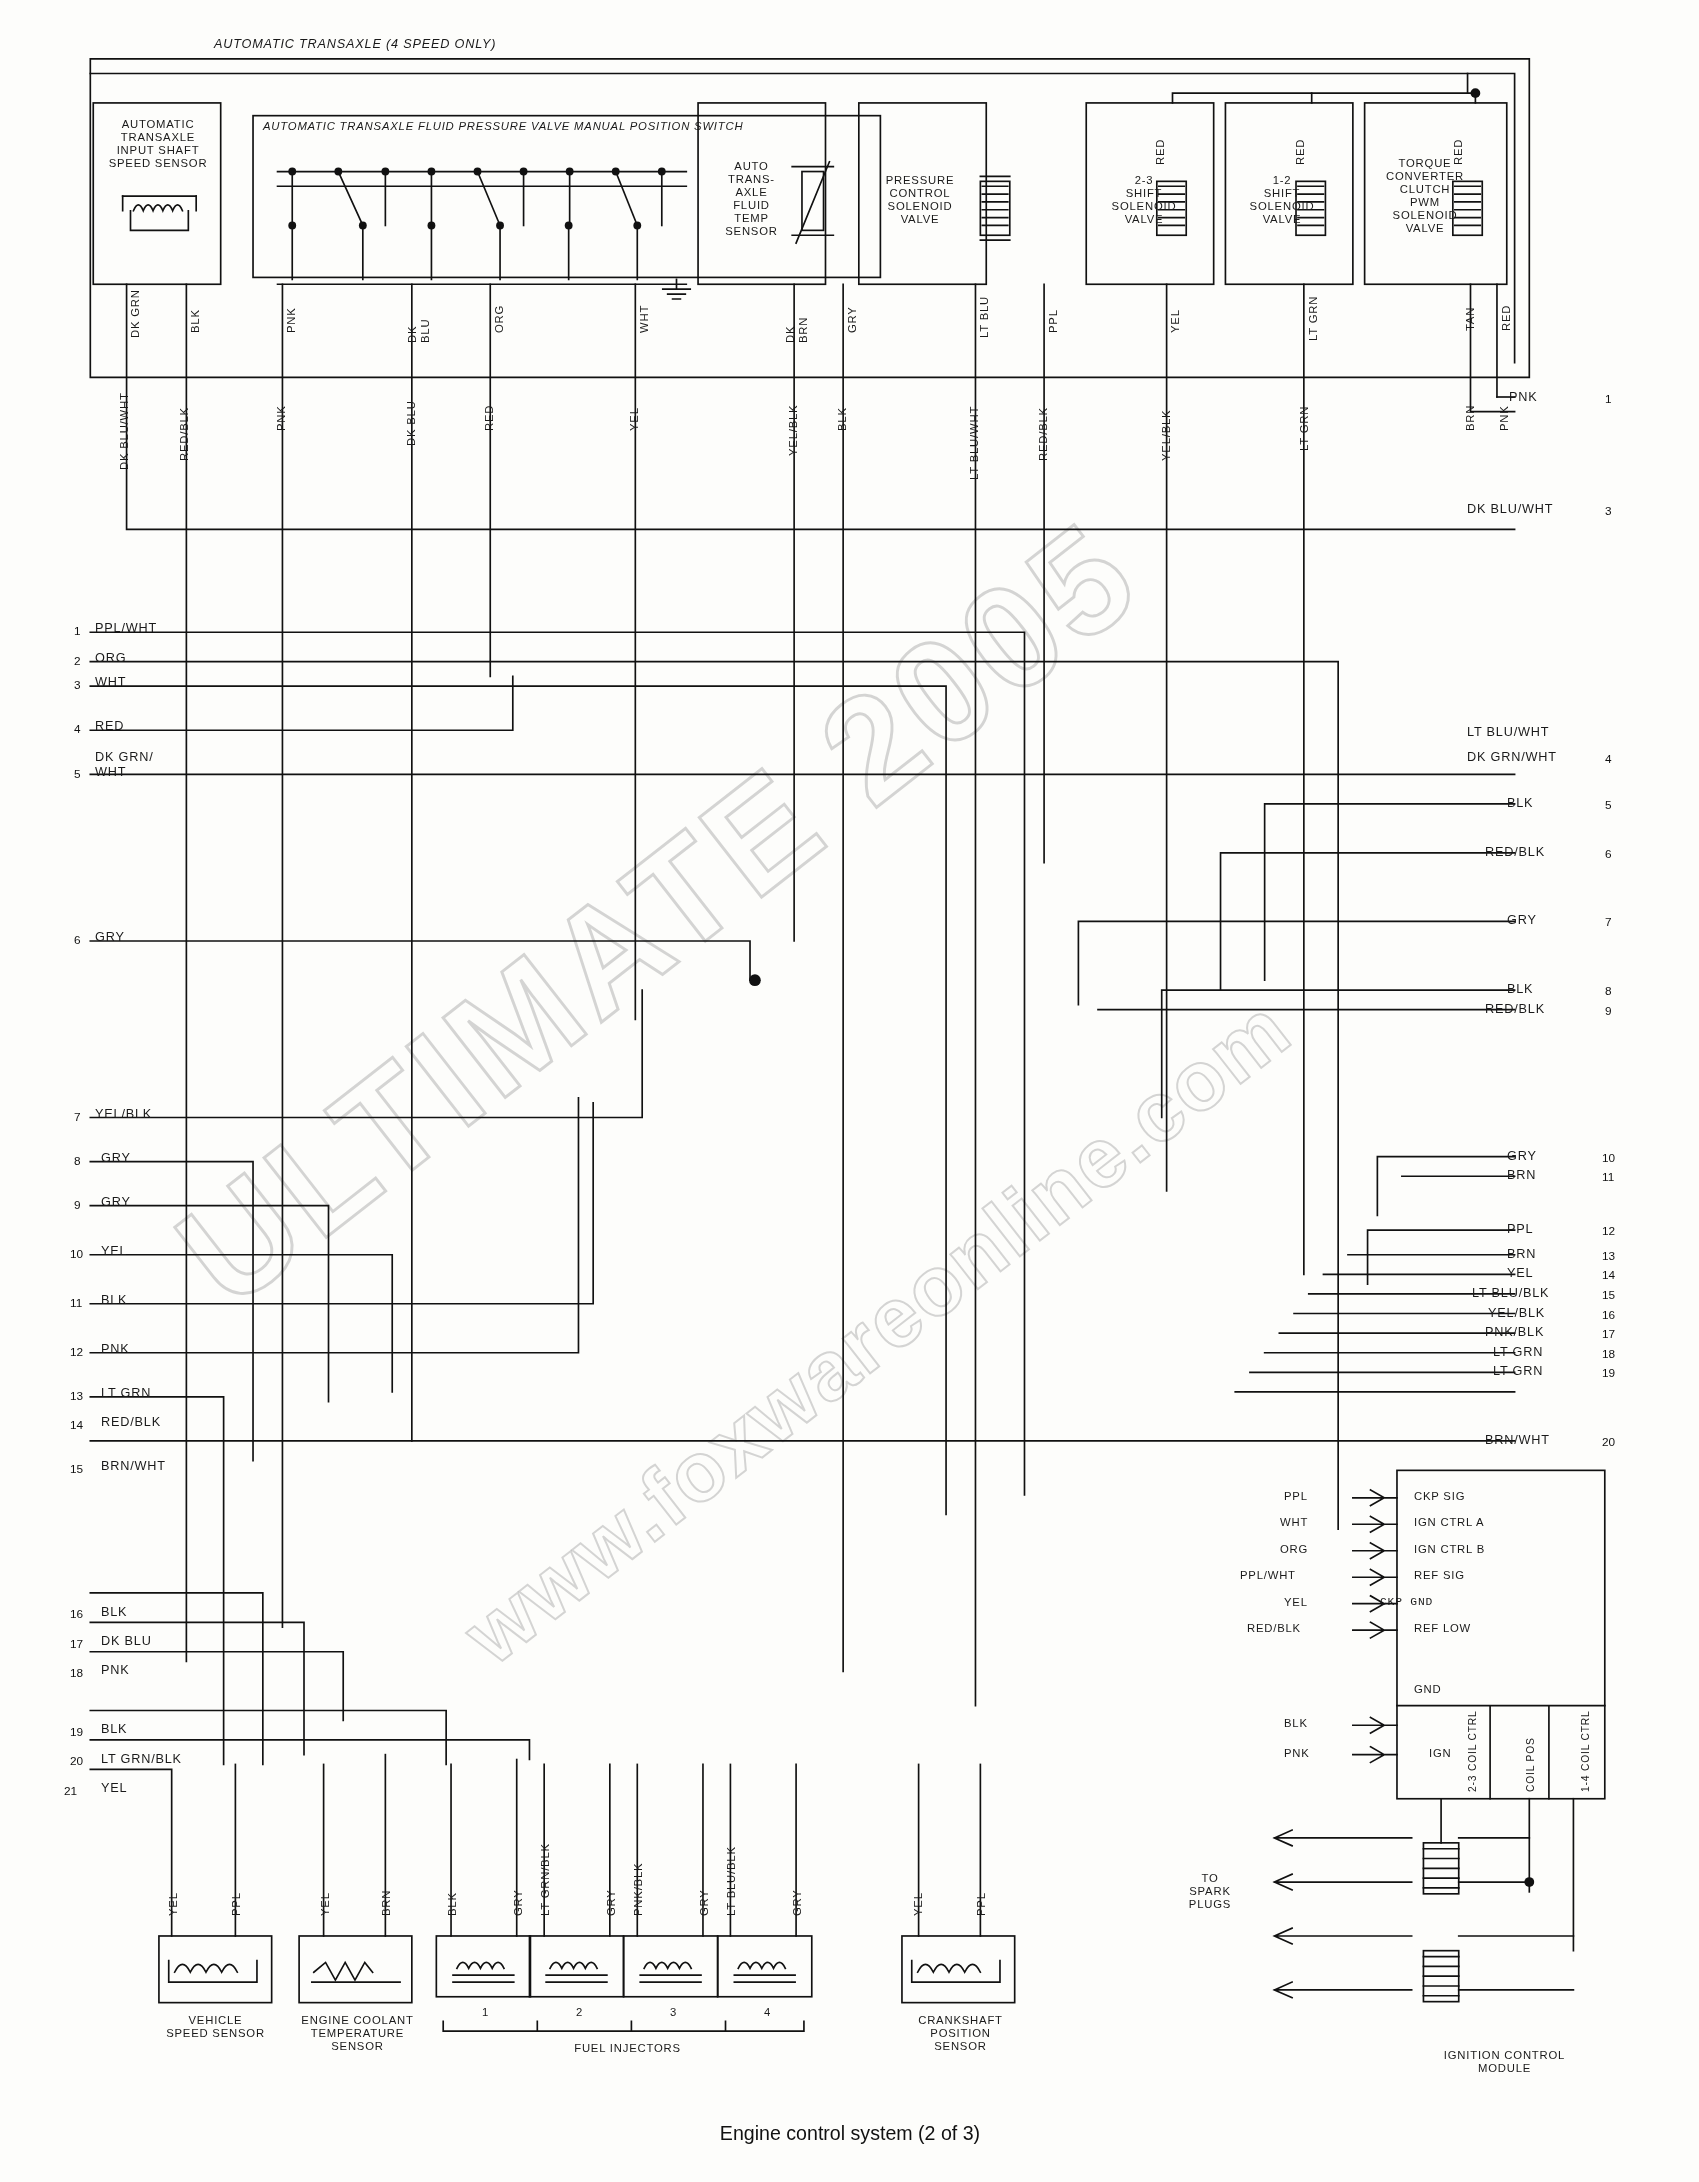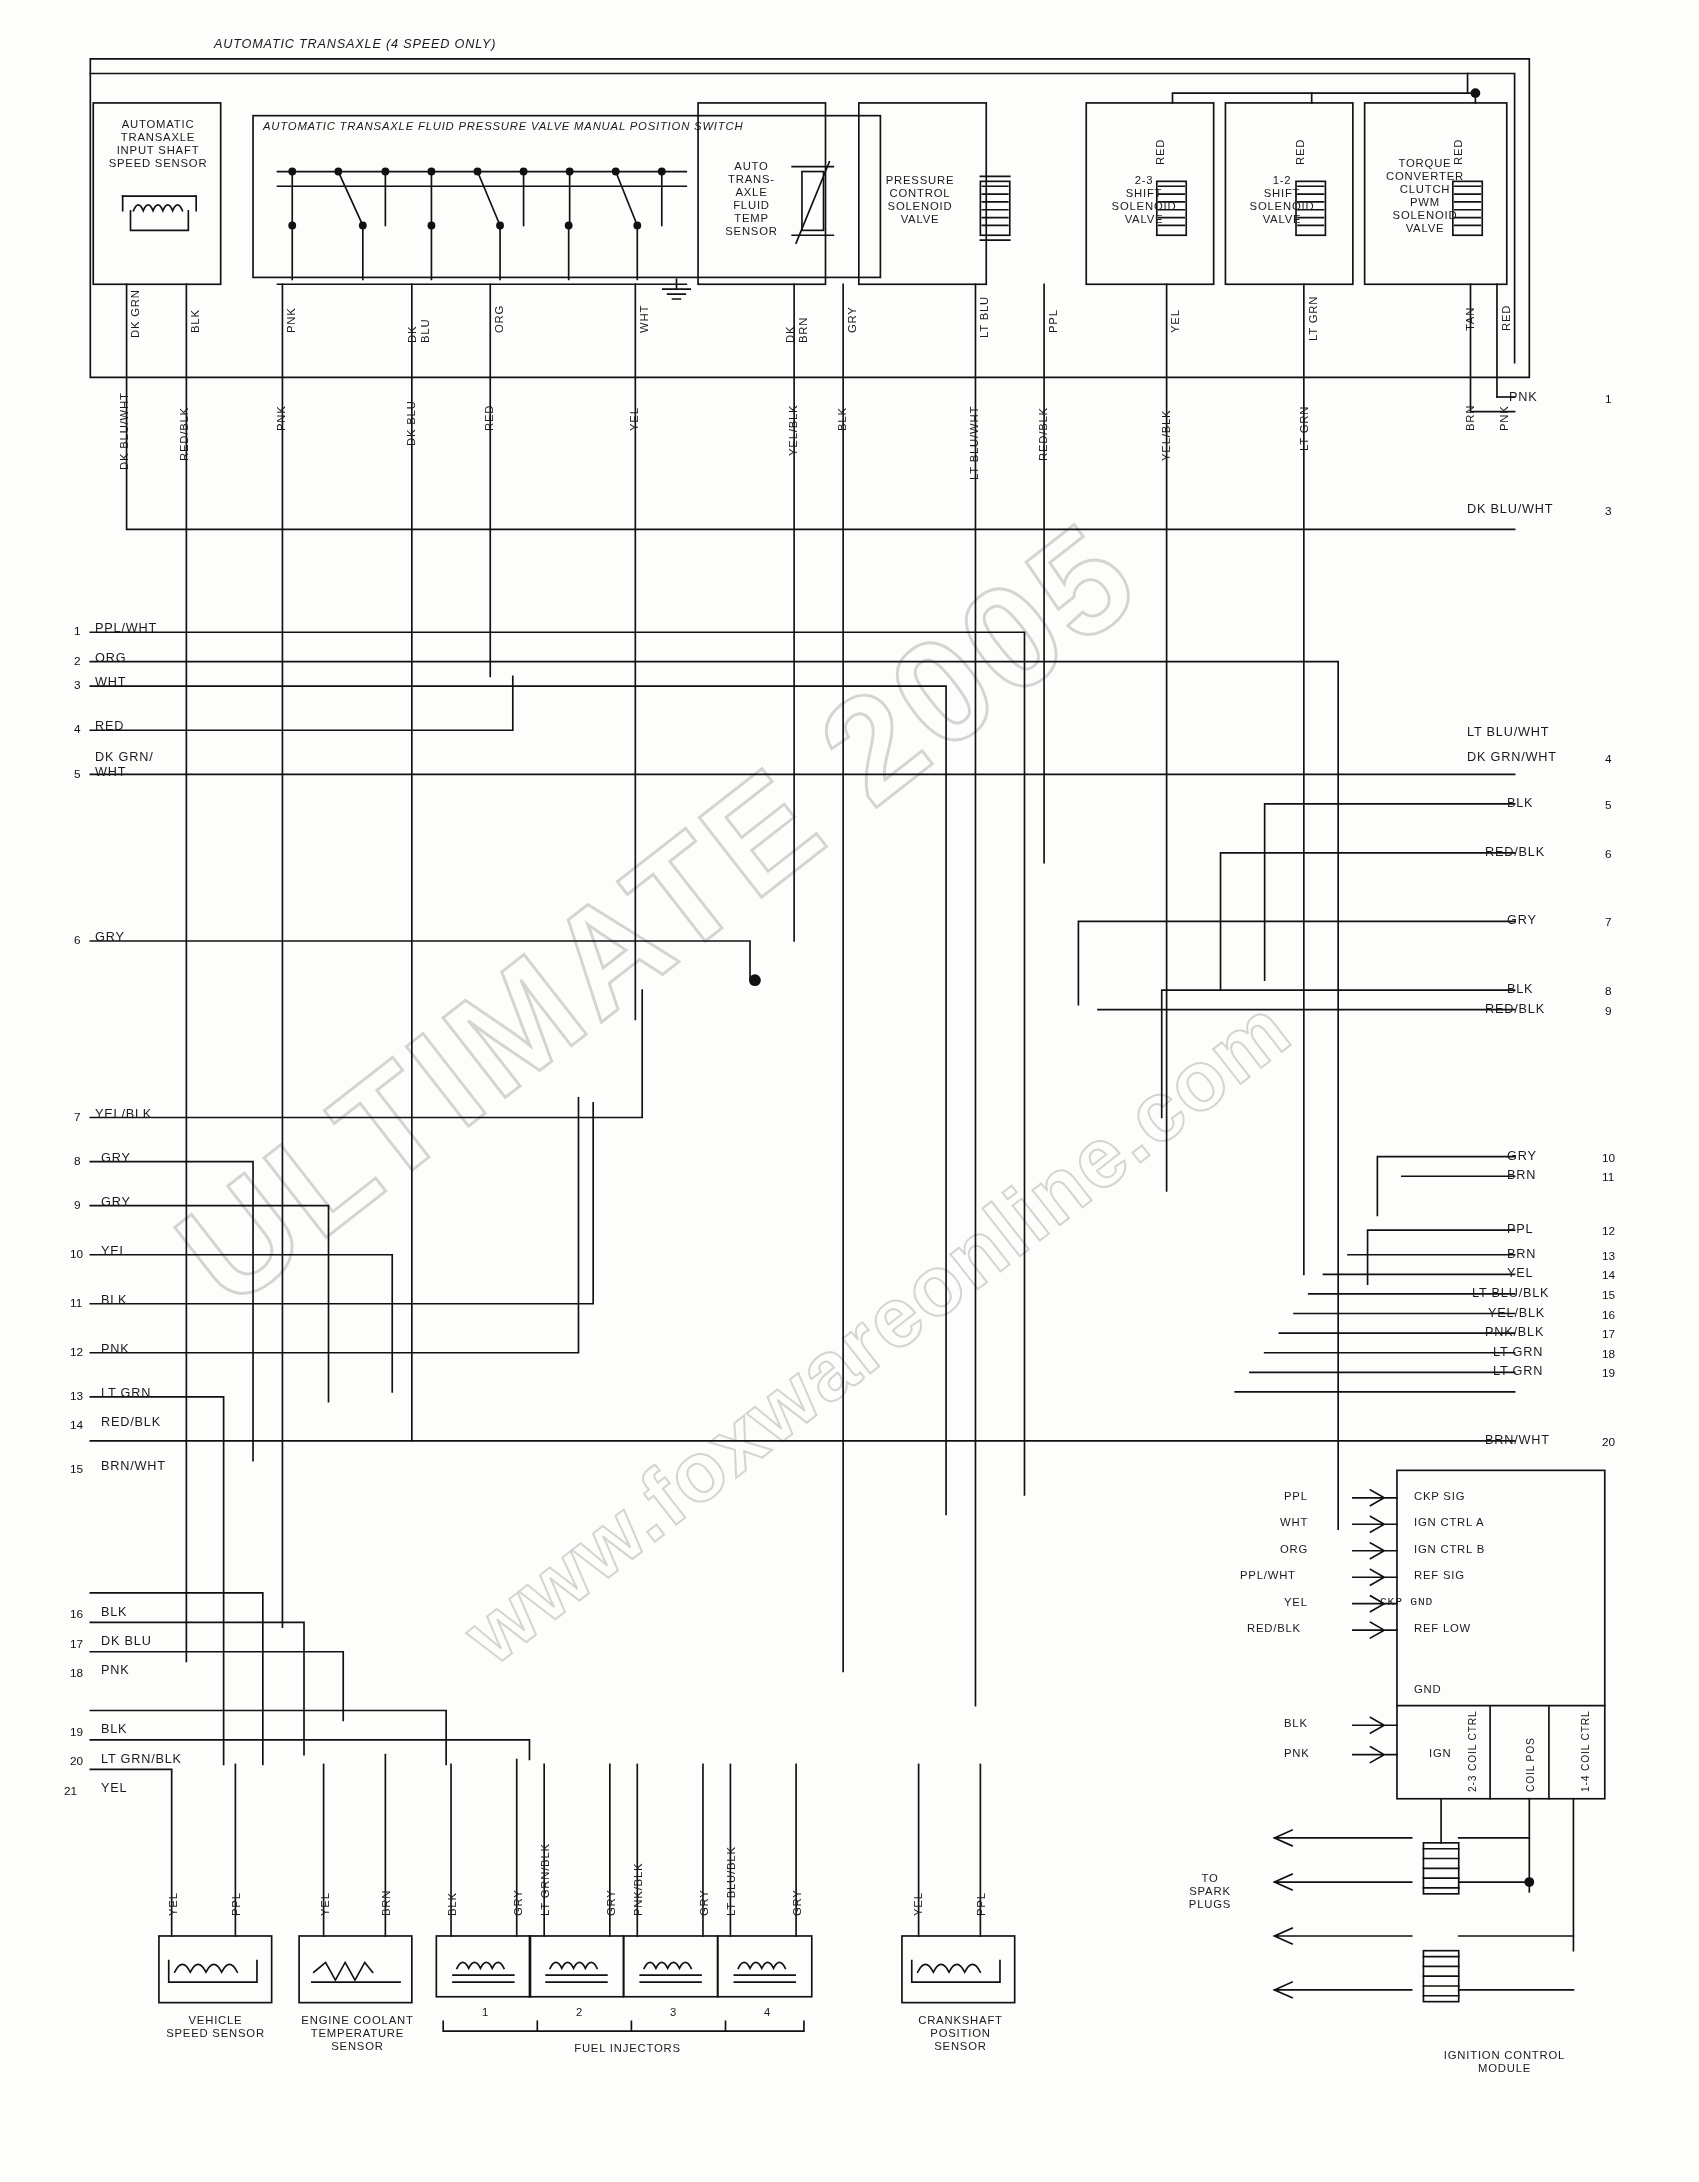--- a/index.html
+++ b/index.html
@@ -560,15 +560,16 @@
   <div class="lbl small center" style="left:654px; top:2006px; width:39px;">3</div>
   <div class="lbl small center" style="left:748px; top:2006px; width:39px;">4</div>
   <div class="lbl small center" style="left:559px; top:2042px; width:137px;">FUEL INJECTORS</div>
 
   <div class="lbl vert small" style="left:912px; top:1916px;">YEL</div>
   <div class="lbl vert small" style="left:975px; top:1916px;">PPL</div>
   <div class="lbl small center" style="left:892px; top:2014px; width:137px;">CRANKSHAFT
 POSITION
 SENSOR</div>
 
+  <div class="caption" style="top:2122px;">Engine control system (2 of 3)</div>
 
 </div>
 
 
 </body></html>

